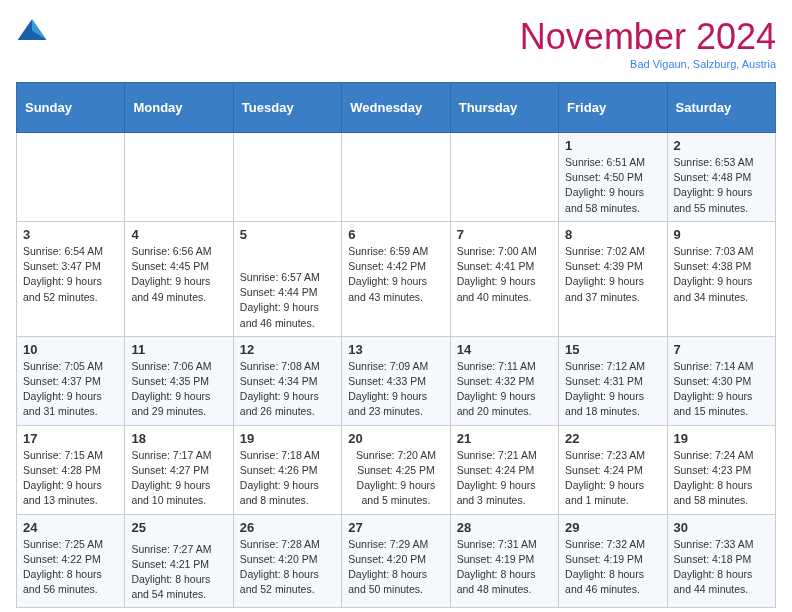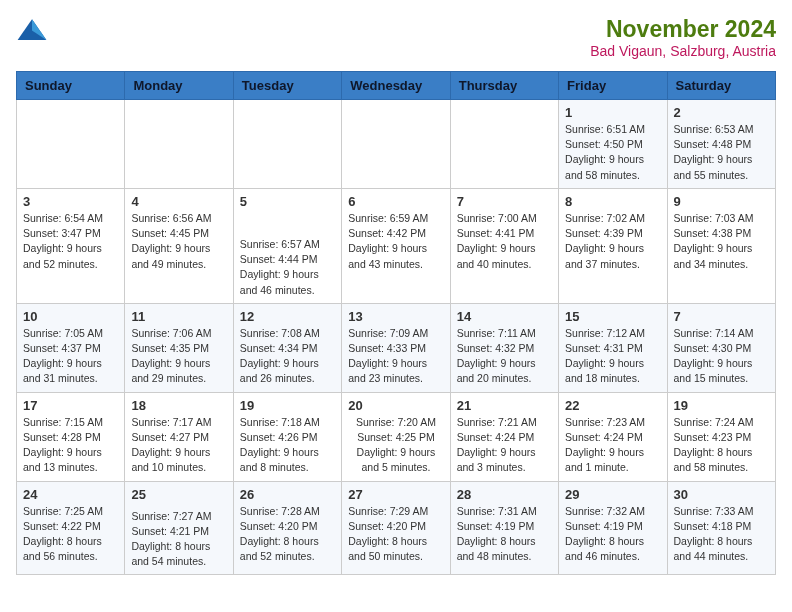--- a/index.html
+++ b/index.html
@@ -29,37 +29,37 @@
     .logo-text span.general { color: #333; }
     .logo-text span.blue { color: #1a5fa8; }
     .logo-icon {
       width: 32px;
       height: 32px;
     }
     .title-area {
       text-align: right;
     }
     .month-title {
-      font-size: 23px;
-      font-weight: 700;
-      color: #4d7c0f;
+      font-size: 36px;
+      font-weight: 400;
+      color: #be185d;
     }
     .location {
-      font-size: 14px;
-      color: #be185d;
+      font-size: 11px;
+      color: #3b82f6;
     }
     .calendar {
       width: 100%;
       border-collapse: collapse;
     }
     .calendar thead th {
       background: #3a7ec6;
-      color: #0f172a;
+      color: #ffffff;
       font-size: 13px;
-      padding: 6px 8px;
+      padding: 17px 8px;
       text-align: left;
       border: 1px solid #2d6aad;
     }
     .calendar tbody td {
       border: 1px solid #ccc;
       vertical-align: top;
       padding: 5px 6px;
       font-size: 11px;
       color: #333;
       width: calc(100% / 7);

